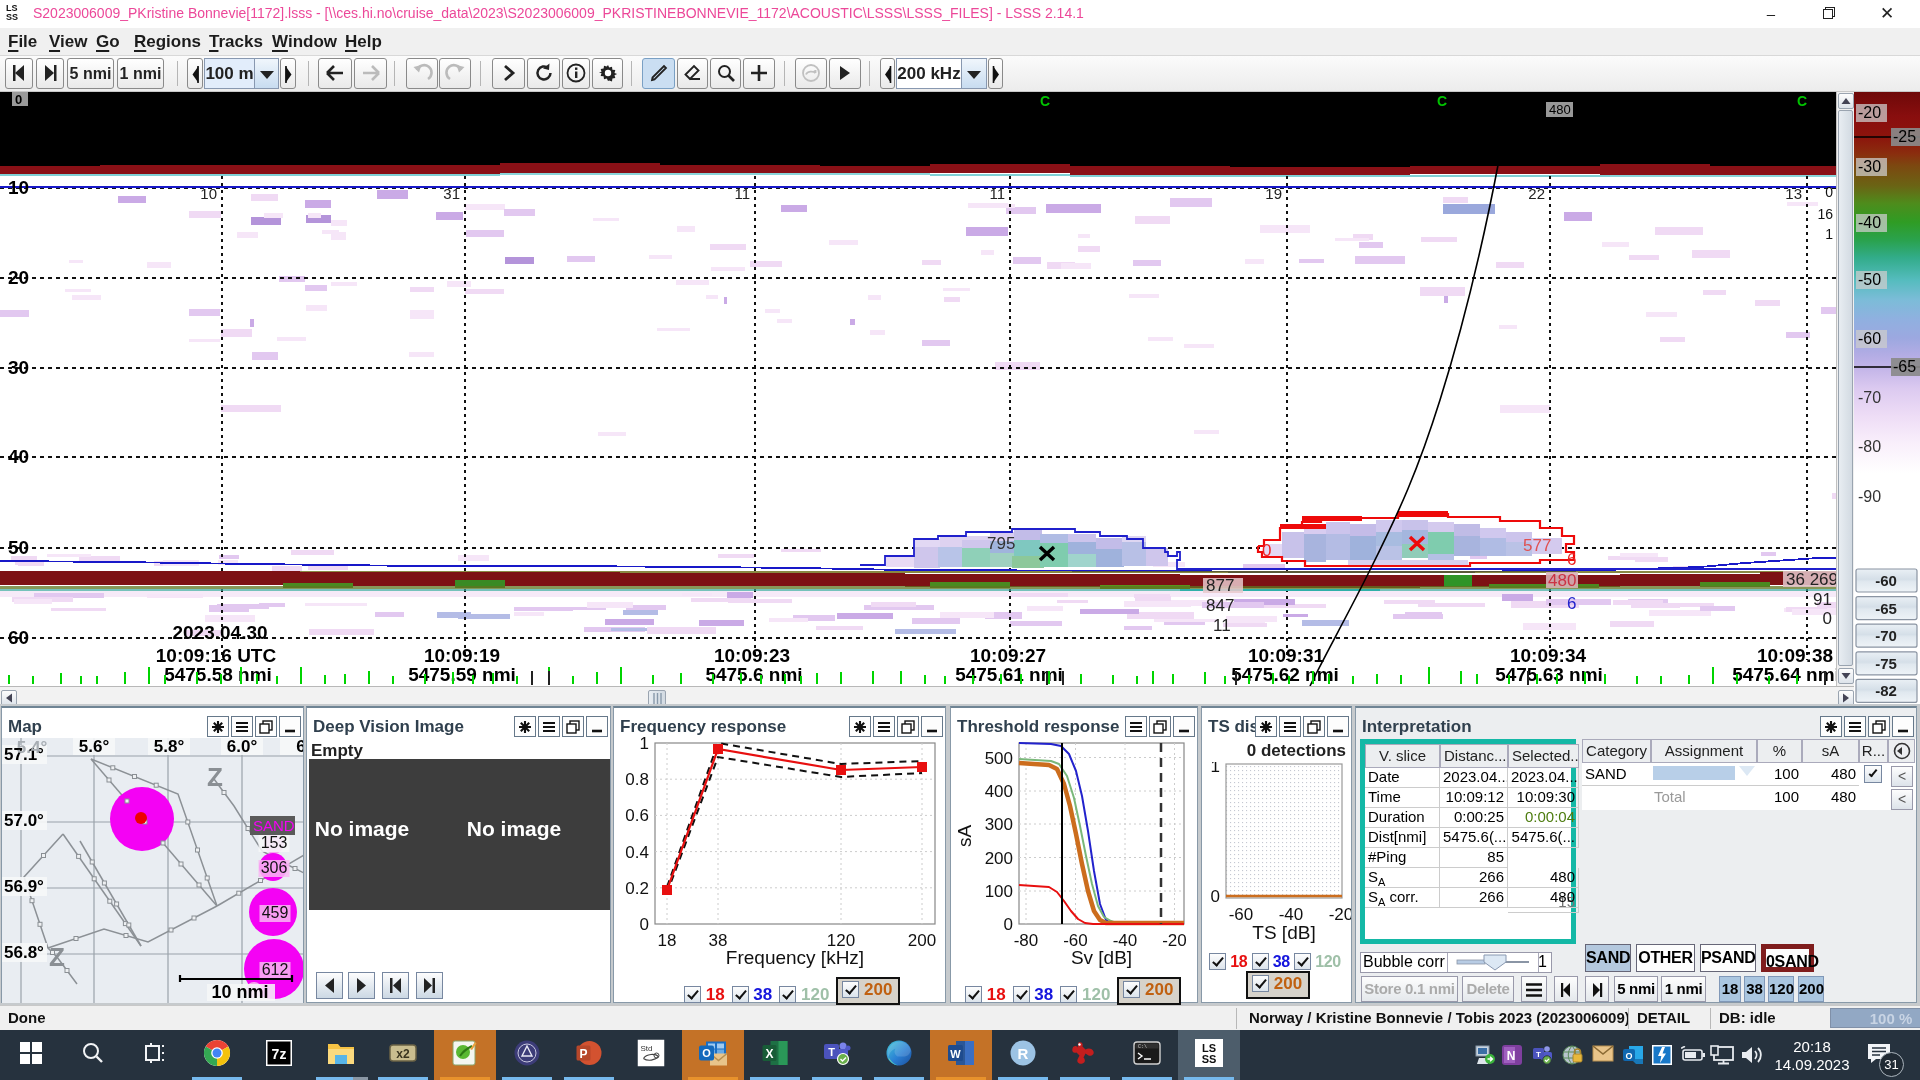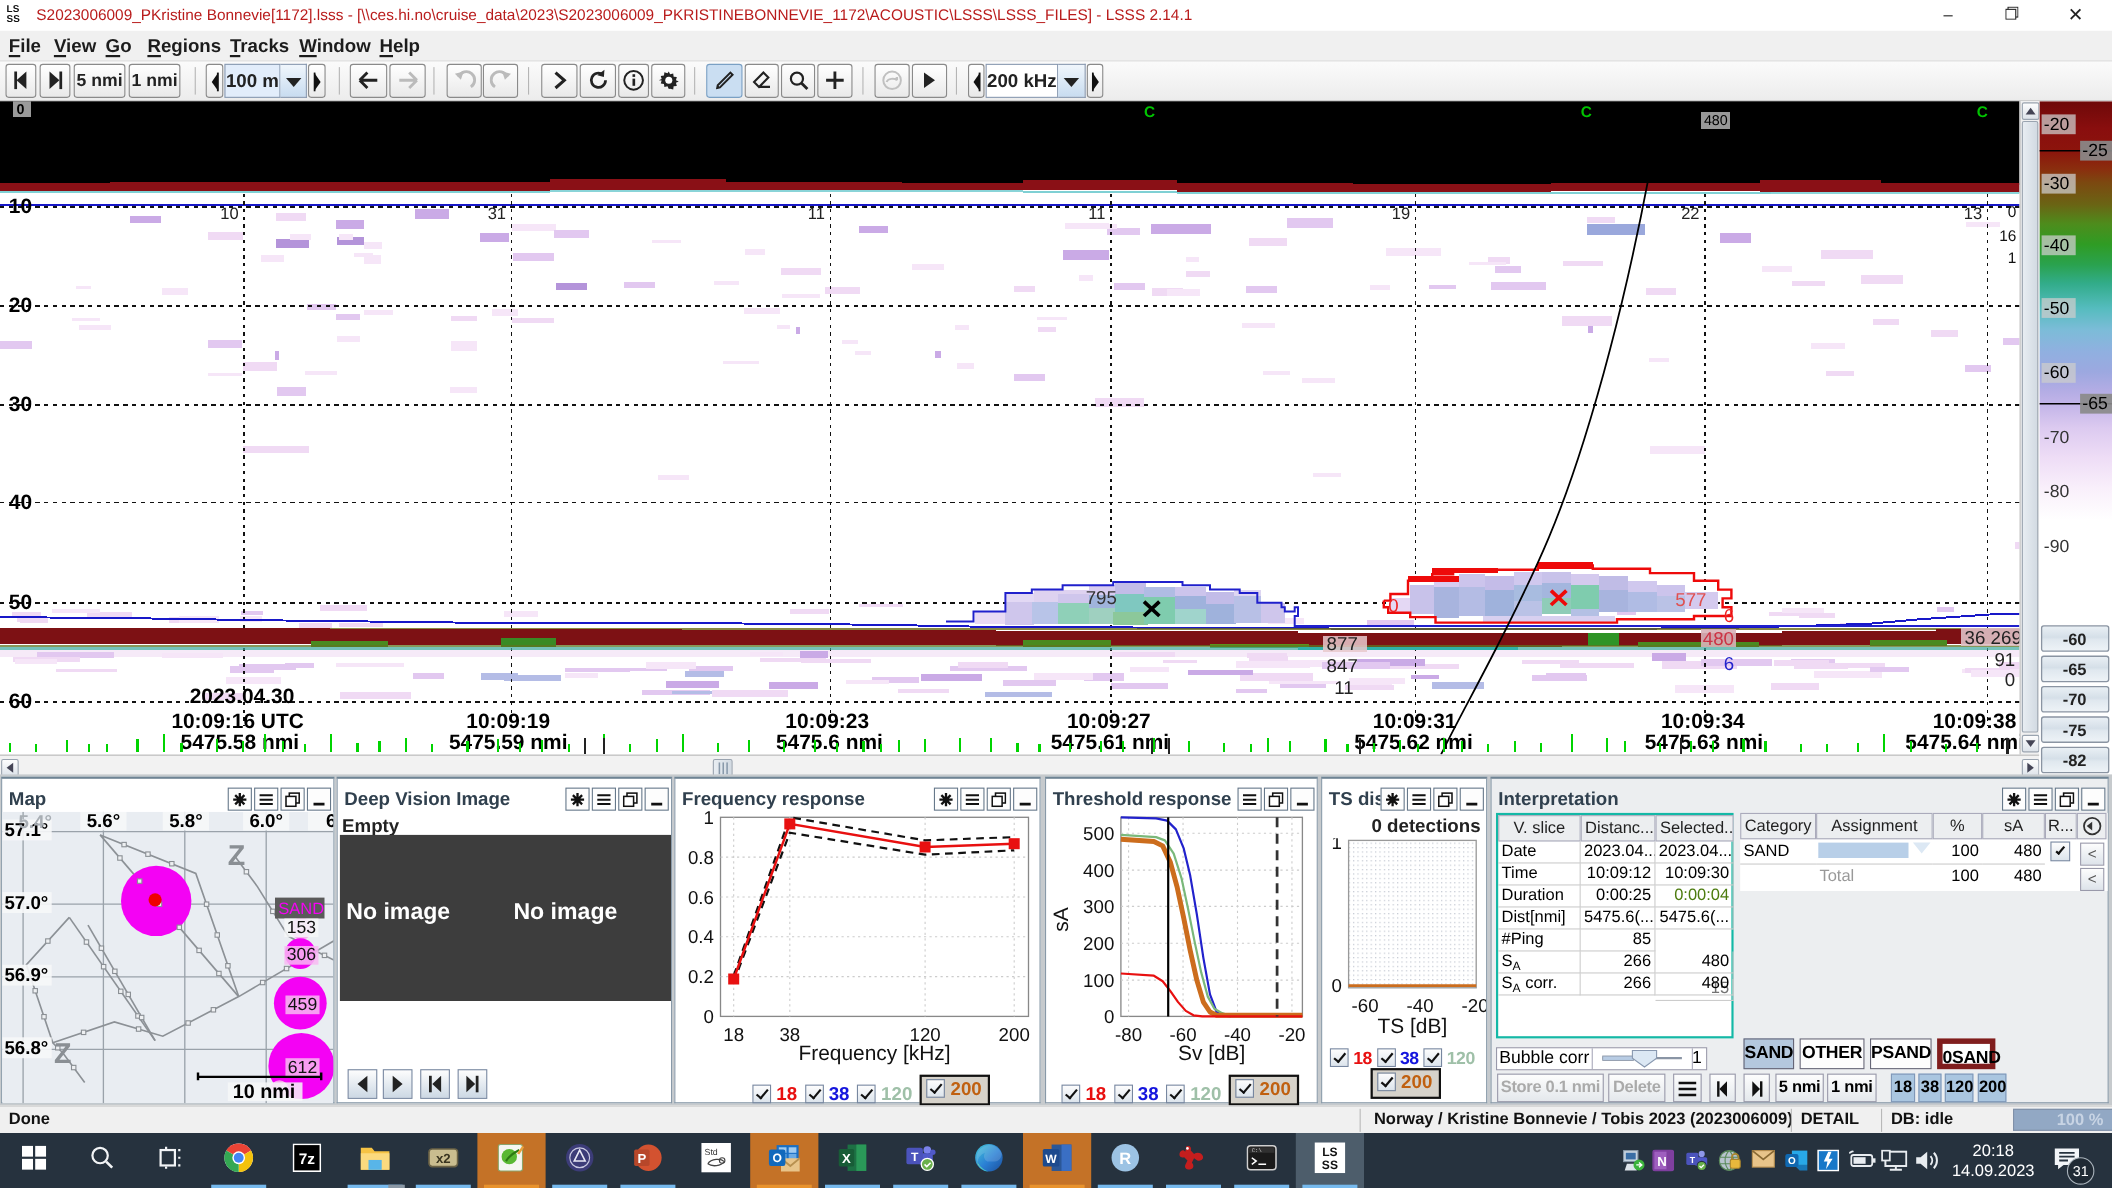--- a/index.html
+++ b/index.html
@@ -2,21 +2,21 @@
 <html><head>
 <meta charset="utf-8">
 <style>
 * { margin:0; padding:0; box-sizing:border-box; }
 html,body { width:1920px; height:1080px; overflow:hidden; }
 body { font-family:"Liberation Sans", sans-serif; position:relative; background:#fff; }
 .abs { position:absolute; }
 
 #titlebar { left:0; top:0; width:1920px; height:28px; background:#ffffff; }
 #titlebar .ticon { position:absolute; left:6px; top:4px; width:20px; height:20px; font-size:9px; font-weight:bold; line-height:9px; color:#111; letter-spacing:0px; }
-#titlebar .ttext { position:absolute; left:33px; top:5px; font-size:14px; color:#b91c1c; white-space:nowrap; }
+#titlebar .ttext { position:absolute; left:33px; top:5px; font-size:14px; color:#ec4899; white-space:nowrap; }
 .wbtn { position:absolute; top:0; width:46px; height:28px; text-align:center; line-height:28px; font-size:15px; color:#222; }
 
 #menubar { left:0; top:28px; width:1920px; height:28px; background:#f0f0f0; border-bottom:1px solid #d8d8d8; }
 #menubar span.mi { position:absolute; top:4px; font-size:17px; font-weight:bold; color:#1c1c1c; }
 #menubar span.mi u { text-decoration-thickness:2px; text-underline-offset:3px; }
 
 #toolbar { left:0; top:56px; width:1920px; height:36px; background:linear-gradient(#fbfbfb,#ececec); border-bottom:1px solid #c8c8c8; }
 .tbtn { position:absolute; top:2px; height:31px; background:linear-gradient(#ffffff,#e9e9e9); border:1px solid #8a8a8a; border-radius:3px; color:#222; text-align:center; }
 .tbtn.hl { background:#cadef2; border-color:#7aa0c4; }
 .tbtn.txt { font-weight:bold; font-size:16px; line-height:29px; padding:0; white-space:nowrap; }
@@ -991,21 +991,21 @@
             <path d="M7 1 V13 M1 7 H13 M2.8 2.8 L11.2 11.2 M11.2 2.8 L2.8 11.2" stroke="#111" stroke-width="2.1"></path>
             <circle cx="7" cy="7" r="2.4" fill="#111"></circle>
           </svg></span><span class="pbtn"><svg width="14" height="14" viewBox="0 0 14 14" style="margin-top:3px">
             <path d="M1 3 H13 M1 7 H13 M1 11 H13" stroke="#111" stroke-width="1.8"></path>
           </svg></span><span class="pbtn"><svg width="14" height="14" viewBox="0 0 14 14" style="margin-top:3px">
             <rect x="4" y="1" width="9" height="9" fill="#fff" stroke="#111" stroke-width="1.4"></rect>
             <rect x="1" y="4" width="9" height="9" fill="#fff" stroke="#111" stroke-width="1.4"></rect>
           </svg></span><span class="pbtn"><svg width="14" height="14" viewBox="0 0 14 14" style="margin-top:3px">
             <path d="M2 11 H12" stroke="#111" stroke-width="2.6"></path>
           </svg></span></div>
-      <div style="position:absolute; left:4px; top:31px; width:216px; height:205px; background:#fff; border:2px solid #14b8a6;padding-left:40px;">
+      <div style="position:absolute; left:4px; top:31px; width:216px; height:205px; background:#fff; border:5px solid #14b8a6;padding-left:40px;">
         <div style="position:absolute; left:0px; top:0px; width:75px; height:24px; font-size:15px; line-height:22px; padding:0 3px; overflow:hidden; white-space:nowrap; background:#eceef0; border:1px solid #aab; text-align:center; color:#222;">V. slice</div>
         <div style="position:absolute; left:75px; top:0px; width:68px; height:24px; font-size:15px; line-height:22px; padding:0 3px; overflow:hidden; white-space:nowrap; background:#eceef0; border:1px solid #aab; text-align:center; color:#222;">Distanc...</div>
         <div style="position:absolute; left:143px; top:0px; width:71px; height:24px; font-size:15px; line-height:22px; padding:0 3px; overflow:hidden; white-space:nowrap; background:#eceef0; border:1px solid #aab; text-align:center; color:#222;">Selected..</div>
         <div style="position:absolute; left:0px; top:24px; width:75px; height:20px; font-size:15px; line-height:18px; padding:0 3px; overflow:hidden; white-space:nowrap; border-right:1px solid #ccc; border-bottom:1px solid #ccc; text-align:left; color:#000;">Date</div>
         <div style="position:absolute; left:75px; top:24px; width:68px; height:20px; font-size:15px; line-height:18px; padding:0 3px; overflow:hidden; white-space:nowrap; border-right:1px solid #ccc; border-bottom:1px solid #ccc; text-align:right; color:#000;">2023.04....</div>
         <div style="position:absolute; left:143px; top:24px; width:71px; height:20px; font-size:15px; line-height:18px; padding:0 3px; overflow:hidden; white-space:nowrap; border-right:1px solid #ccc; border-bottom:1px solid #ccc; text-align:right; color:#000;">2023.04....</div>
         <div style="position:absolute; left:0px; top:44px; width:75px; height:20px; font-size:15px; line-height:18px; padding:0 3px; overflow:hidden; white-space:nowrap; border-right:1px solid #ccc; border-bottom:1px solid #ccc; text-align:left; color:#000;">Time</div>
         <div style="position:absolute; left:75px; top:44px; width:68px; height:20px; font-size:15px; line-height:18px; padding:0 3px; overflow:hidden; white-space:nowrap; border-right:1px solid #ccc; border-bottom:1px solid #ccc; text-align:right; color:#000;">10:09:12</div>
         <div style="position:absolute; left:143px; top:44px; width:71px; height:20px; font-size:15px; line-height:18px; padding:0 3px; overflow:hidden; white-space:nowrap; border-right:1px solid #ccc; border-bottom:1px solid #ccc; text-align:right; color:#000;">10:09:30</div>
         <div style="position:absolute; left:0px; top:64px; width:75px; height:20px; font-size:15px; line-height:18px; padding:0 3px; overflow:hidden; white-space:nowrap; border-right:1px solid #ccc; border-bottom:1px solid #ccc; text-align:left; color:#000;">Duration</div>

